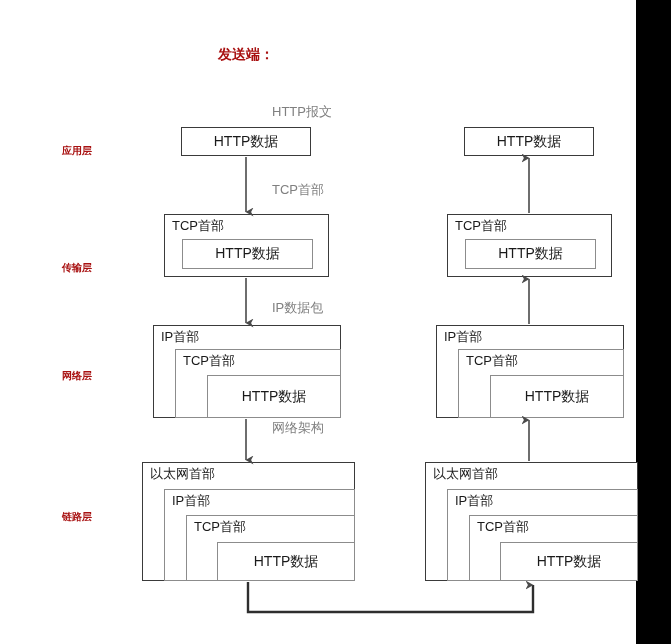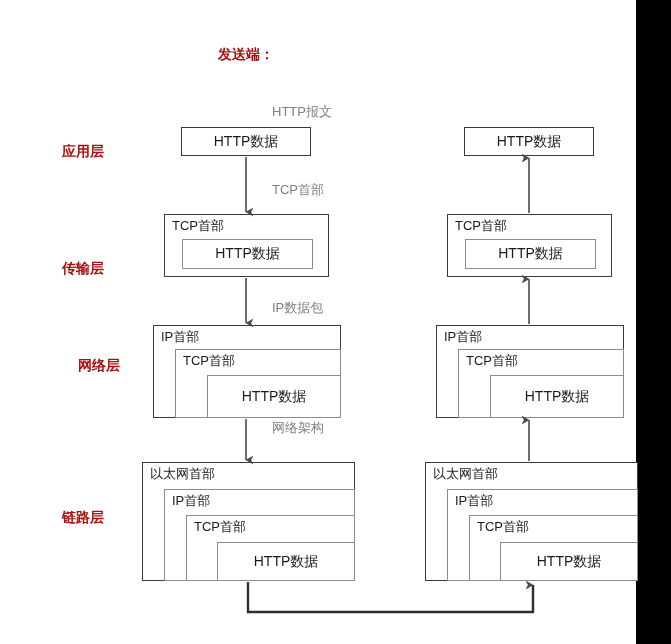--- a/index.html
+++ b/index.html
@@ -24,21 +24,21 @@
     font-weight: bold;
     font-size: 14px;
     line-height: 20px;
     text-align: center;
     white-space: nowrap;
   }
   .layer-label {
     position: absolute;
     color: #a81111;
     font-weight: bold;
-    font-size: 14px;
+    font-size: 10px;
     line-height: 18px;
     white-space: nowrap;
   }
 
   
   .annot {
     position: absolute;
     color: #808080;
     font-size: 13px;
     line-height: 16px;
@@ -101,21 +101,21 @@
 
 <div id="stage">
 
   <div class="col-title" style="left:152px; top:44px; width:188px;">
     <div>发送端：</div>
   </div>
 
 
   <div class="layer-label" style="left:62px; top:142px;">应用层</div>
   <div class="layer-label" style="left:62px; top:247px;margin-top:12px;">传输层</div>
-  <div class="layer-label" style="left:62px; top:356px;margin-left:16px;">网络层</div>
+  <div class="layer-label" style="left:62px; top:367px;">网络层</div>
   <div class="layer-label" style="left:62px; top:508px;">链路层</div>
 
   <div class="annot" style="left:272px; top:104px;">HTTP报文</div>
   <div class="annot" style="left:272px; top:182px;">TCP首部</div>
   <div class="annot" style="left:272px; top:300px;">IP数据包</div>
   <div class="annot" style="left:272px; top:420px;">网络架构</div>
 
   <div class="plain-box" style="left:181px; top:127px; width:130px; height:29px;">
     <span>HTTP数据</span>
   </div>

